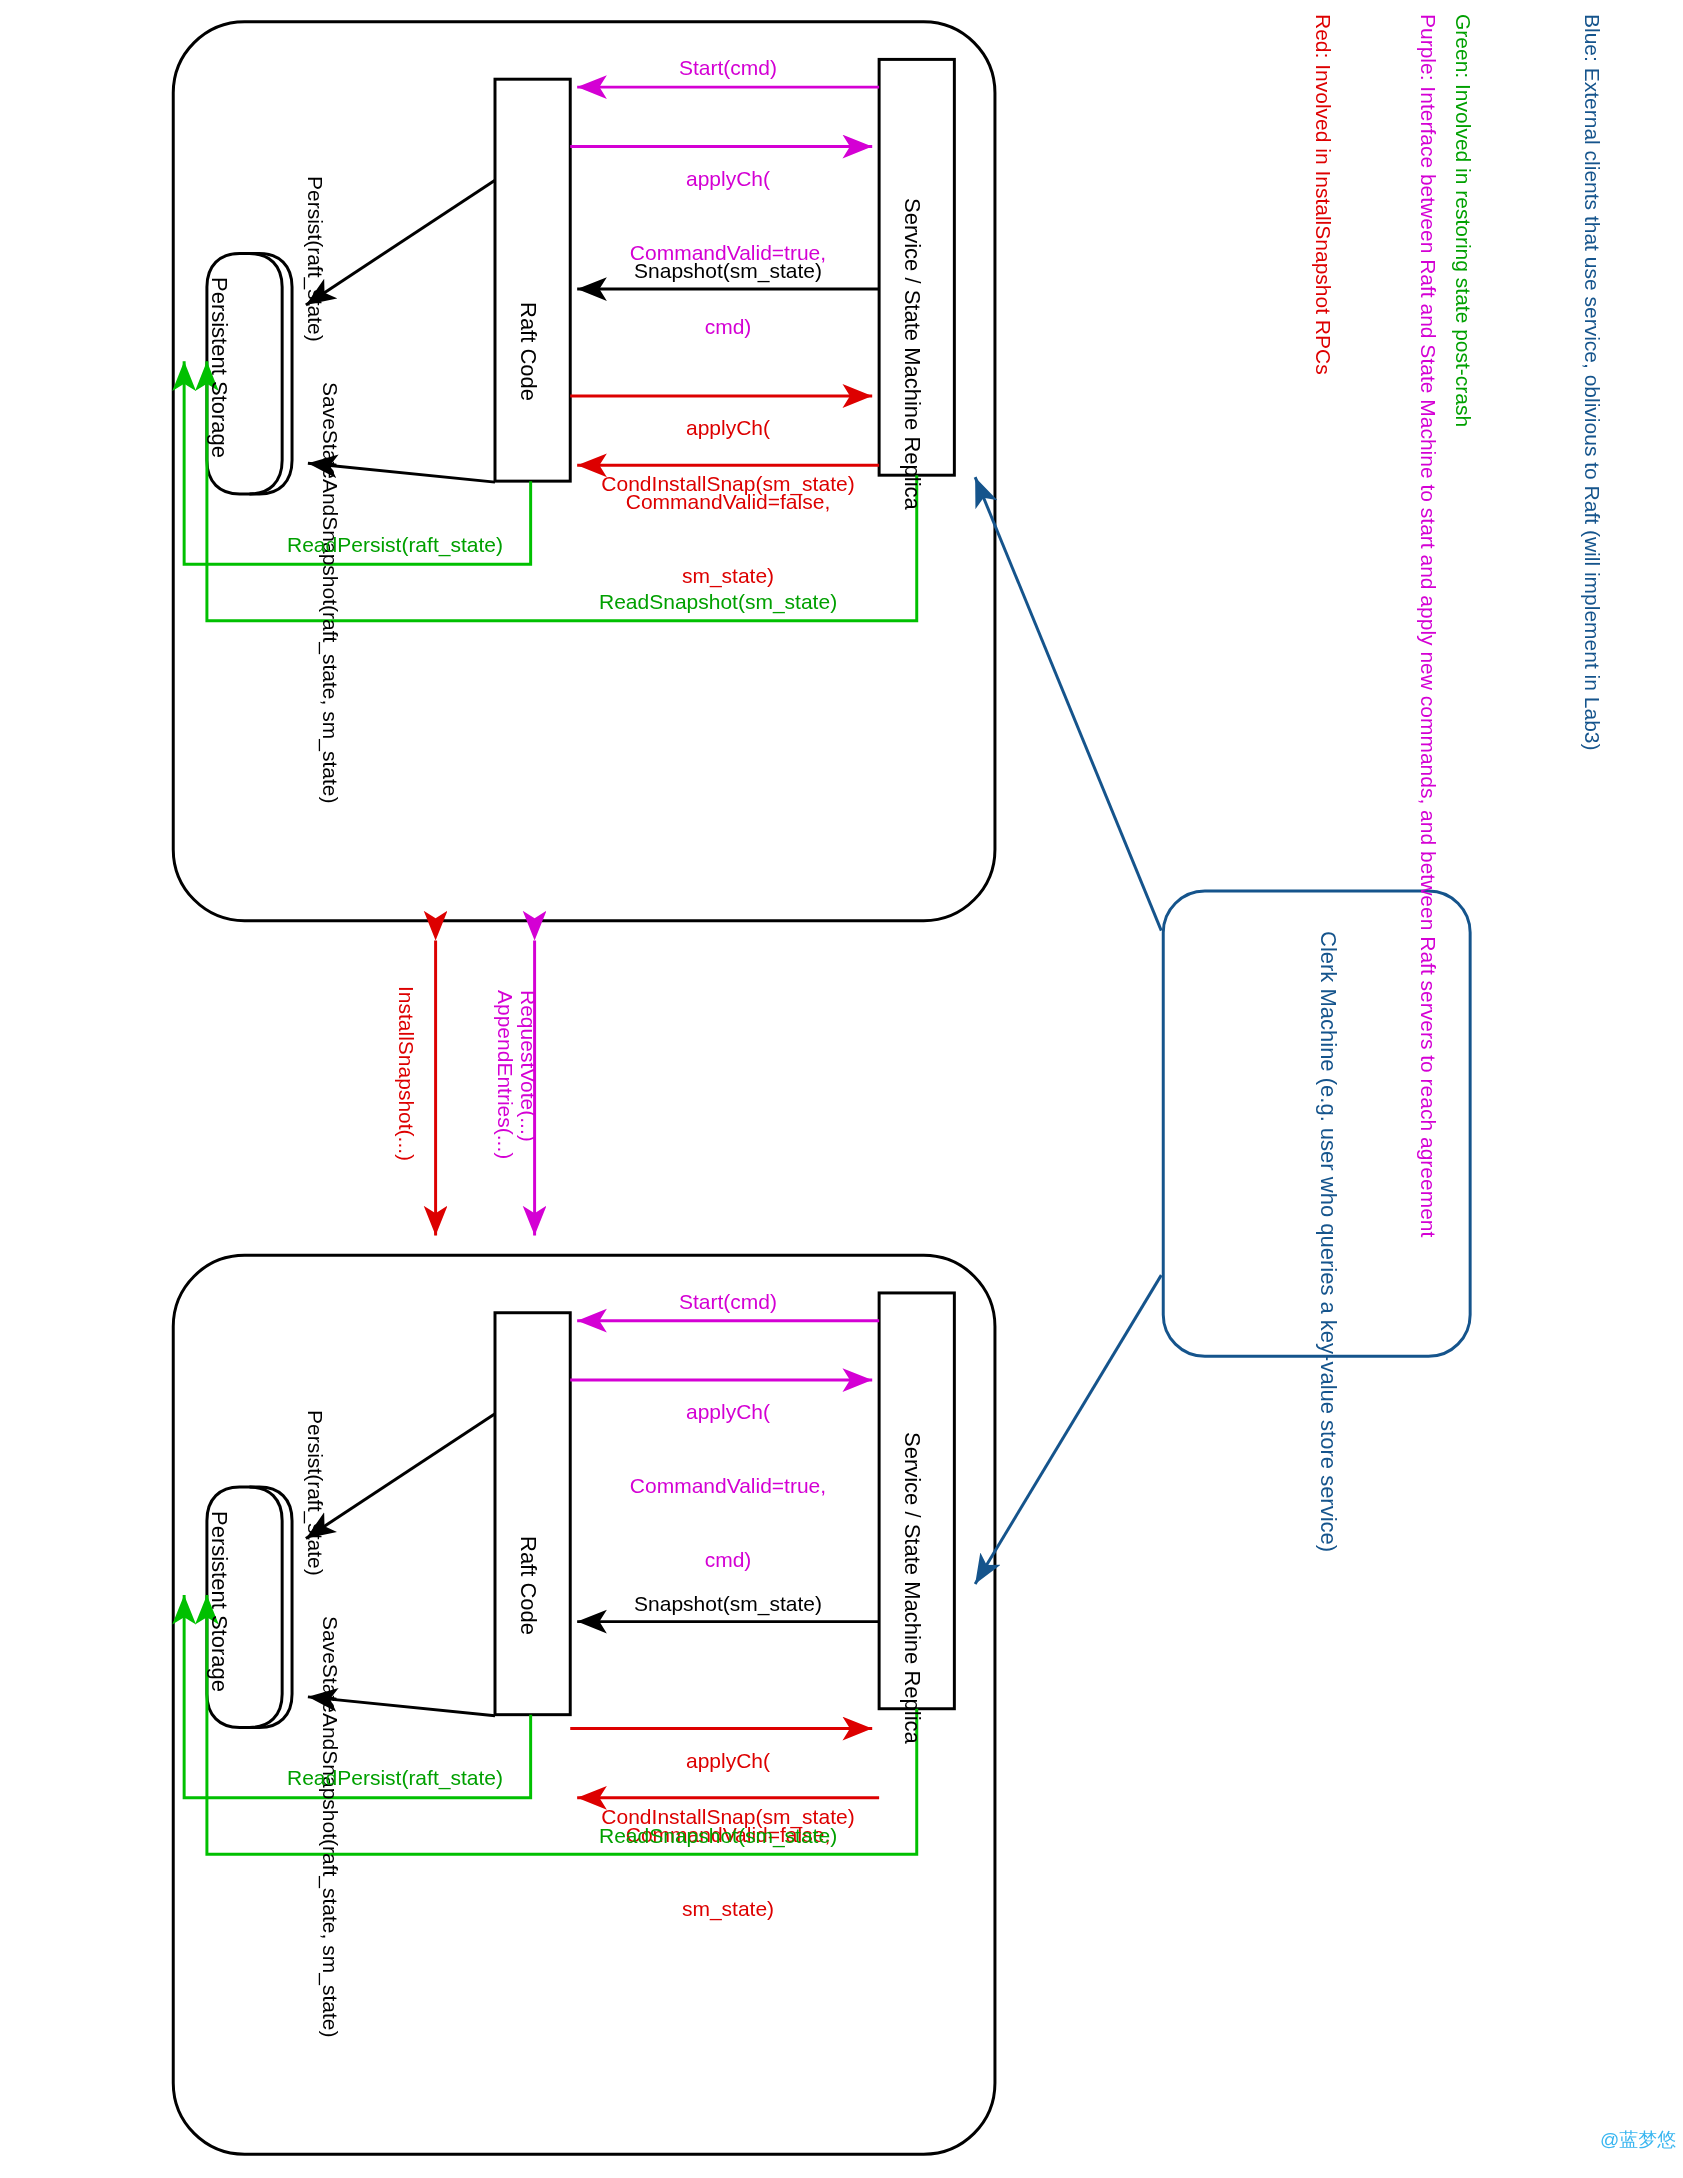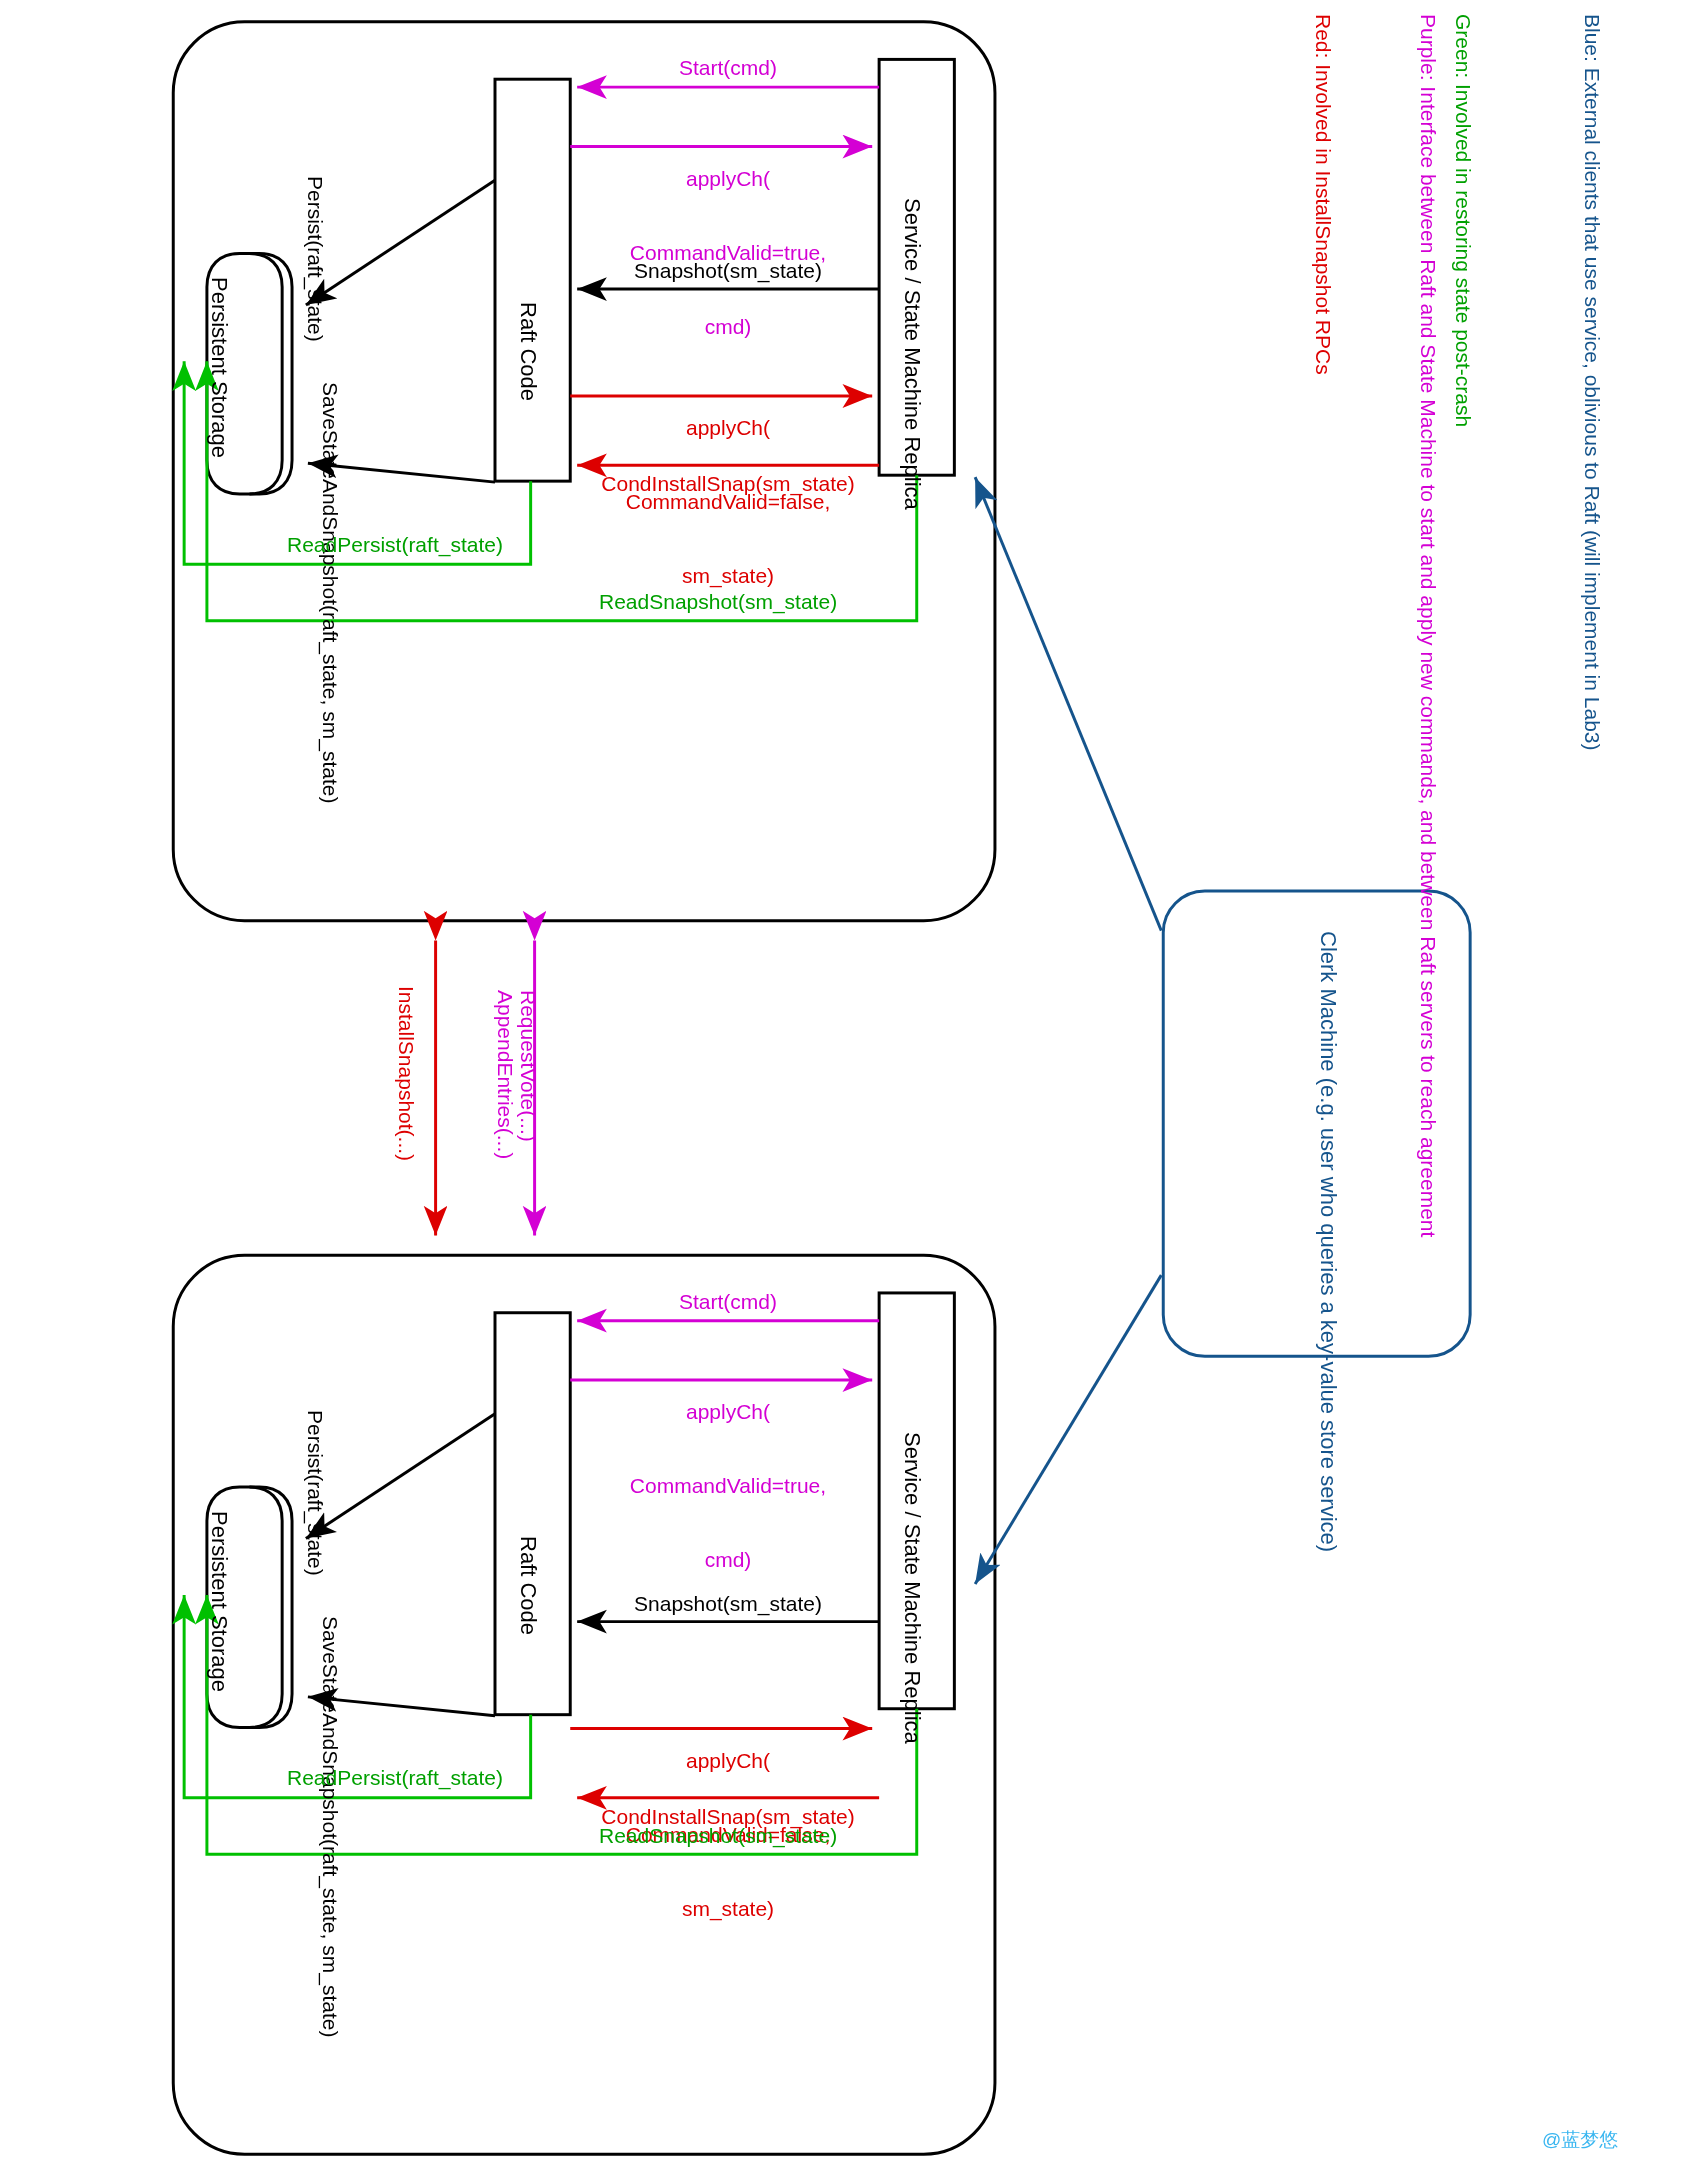--- a/index.html
+++ b/index.html
@@ -174,16 +174,16 @@
 
   <div class="lbl c-green fs21" style="left:287px;top:1766px;">ReadPersist(raft_state)</div>
   <div class="lbl c-green fs21" style="left:599px;top:1824px;">ReadSnapshot(sm_state)</div>
 
   <div class="lbl rot90 c-red fs21" style="left:418px;top:986px;">InstallSnapshot(...)</div>
   <div class="lbl rot90 c-magenta fs21" style="left:540px;top:990px;">RequestVote(...)</div>
   <div class="lbl rot90 c-magenta fs21" style="left:517px;top:990px;">AppendEntries(...)</div>
 
   <div class="lbl rot90 c-blue fs22" style="left:1341px;top:931px;width:396px;">Clerk Machine (e.g. user who queries a key-value store service)</div>
 
-  <div class="lbl c-cyan" style="left:1542px;top:2129px;font-size:19px;">@蓝梦悠</div>
+  <div class="lbl c-cyan" style="left:1600px;top:2129px;font-size:19px;">@蓝梦悠</div>
 
 </div>
 
 
 </body></html>

